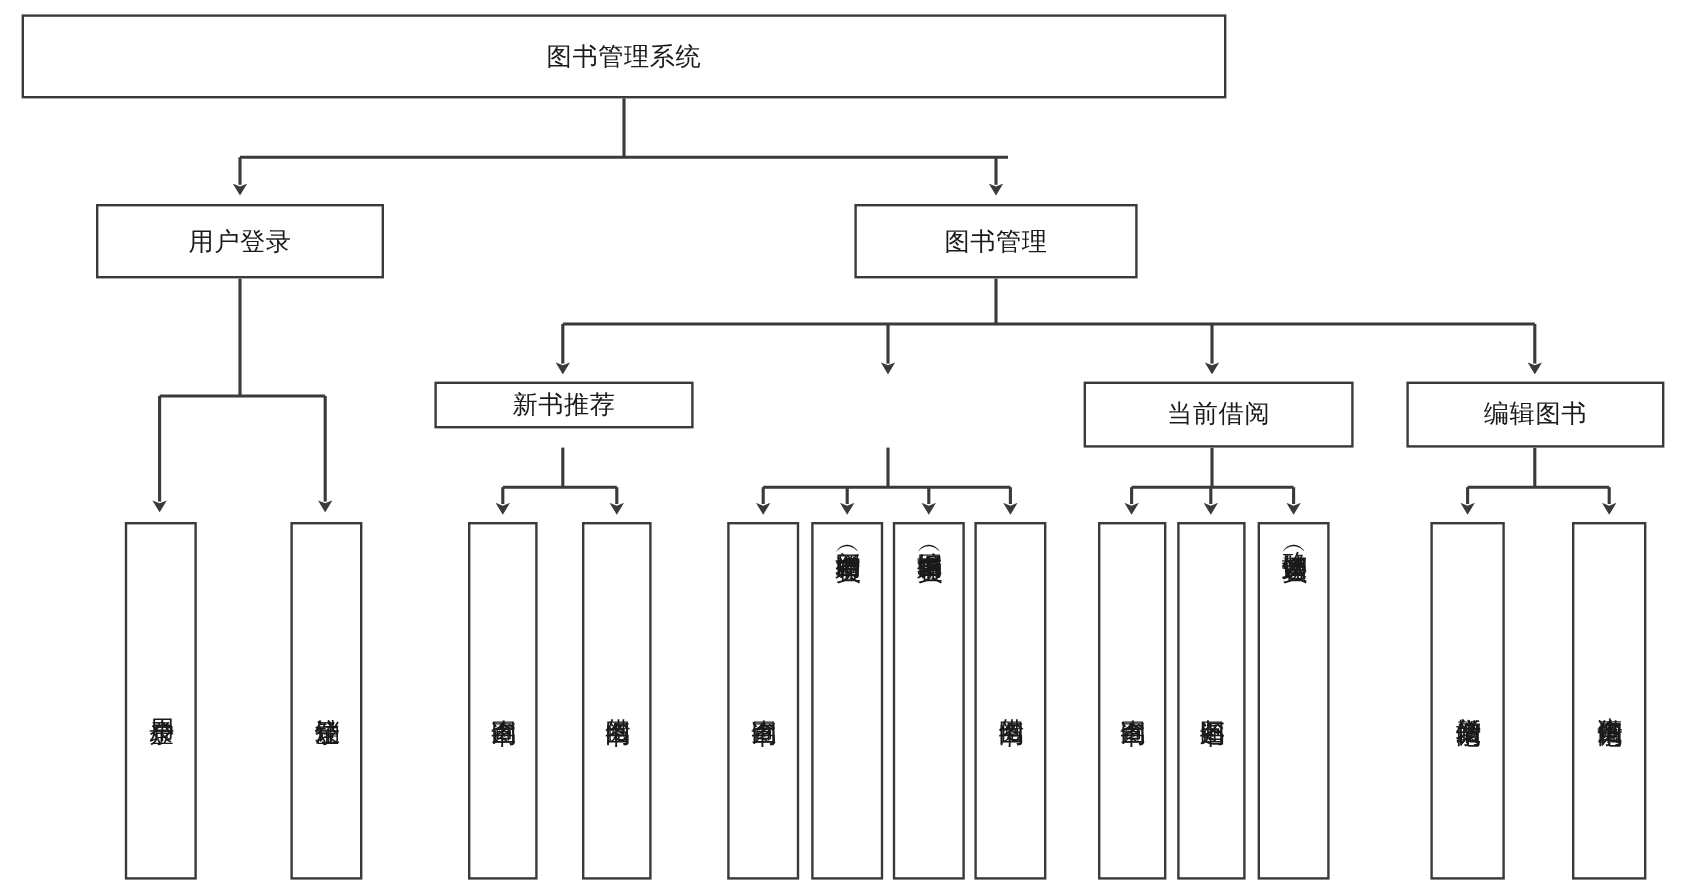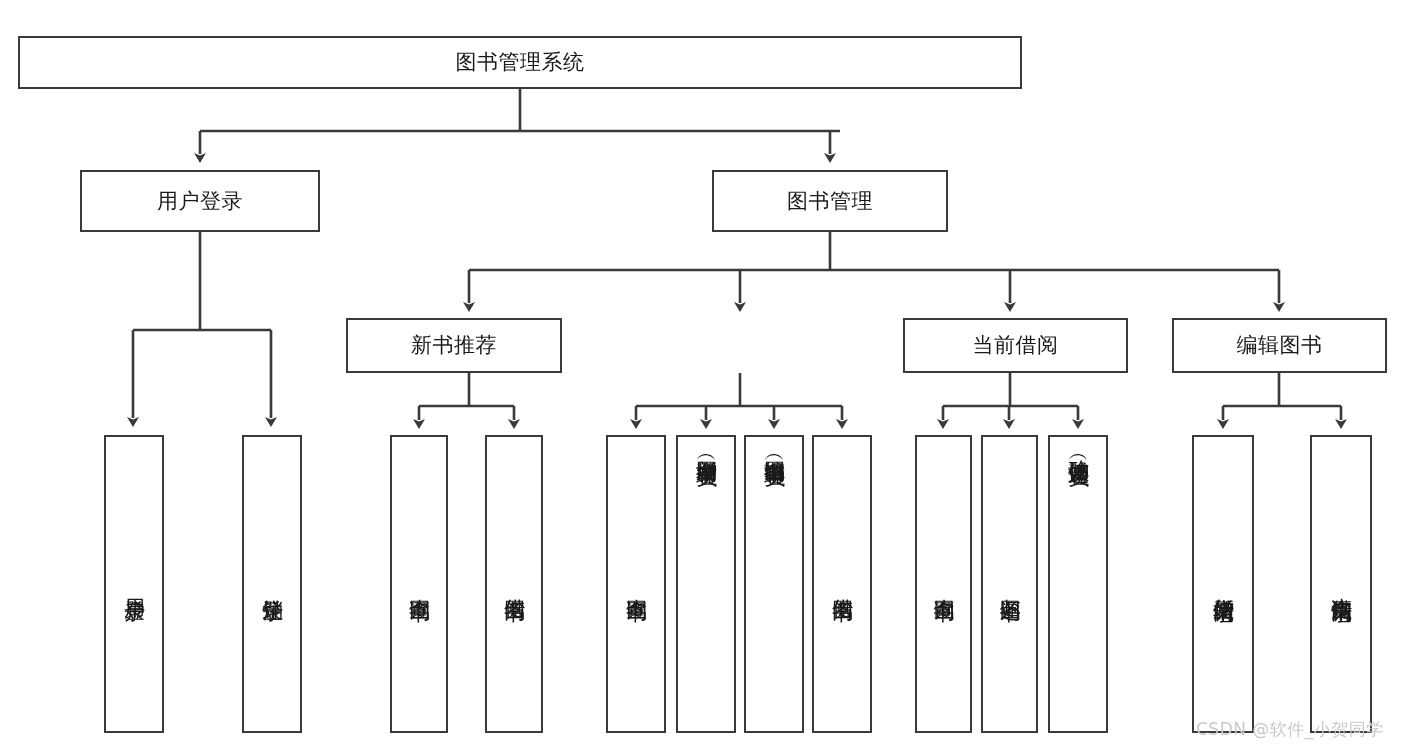--- a/index.html
+++ b/index.html
@@ -119,32 +119,32 @@
       <path d="M1009,406 L1009,420" marker-end="url(#arrow)"></path>
       <path d="M1078,406 L1078,420" marker-end="url(#arrow)"></path>
 
       <path d="M1279,373 L1279,406"></path>
       <path d="M1223,406 L1341,406"></path>
       <path d="M1223,406 L1223,420" marker-end="url(#arrow)"></path>
       <path d="M1341,406 L1341,420" marker-end="url(#arrow)"></path>
     </g>
   </svg>
 
-  <div class="node root" style="left:18px; top:12px; width:1004px; height:53px;margin-top:24px;">
+  <div class="node root" style="left:18px; top:12px; width:1004px; height:70px;">
     <span class="label">图书管理系统</span>
   </div>
 
   <div class="node" style="left:80px; top:170px; width:240px; height:62px;">
     <span class="label">用户登录</span>
   </div>
   <div class="node" style="left:712px; top:170px; width:236px; height:62px;">
     <span class="label">图书管理</span>
   </div>
 
-  <div class="node" style="left:346px; top:318px; width:216px; height:55px;">
+  <div class="node" style="left:362px; top:318px; width:216px; height:39px;">
     <span class="label">新书推荐</span>
   </div>
   <div class="node" style="left:903px; top:318px; width:225px; height:55px;">
     <span class="label">当前借阅</span>
   </div>
   <div class="node" style="left:1172px; top:318px; width:215px; height:55px;">
     <span class="label">编辑图书</span>
   </div>
 
   <div class="node leaf" style="left:104px; top:435px; width:60px; height:298px;">
@@ -184,15 +184,14 @@
     <span class="label">确认归还（管理员）</span>
   </div>
 
   <div class="node leaf" style="left:1192px; top:435px; width:62px; height:298px;">
     <span class="label">新增借阅记录</span>
   </div>
   <div class="node leaf" style="left:1310px; top:435px; width:62px; height:298px;">
     <span class="label">查询借阅记录</span>
   </div>
 
-  <div class="watermark" style="left:1196px; top:718px;">CSDN @软件_小贺同学</div>
 
 </div>
 
 </body></html>

